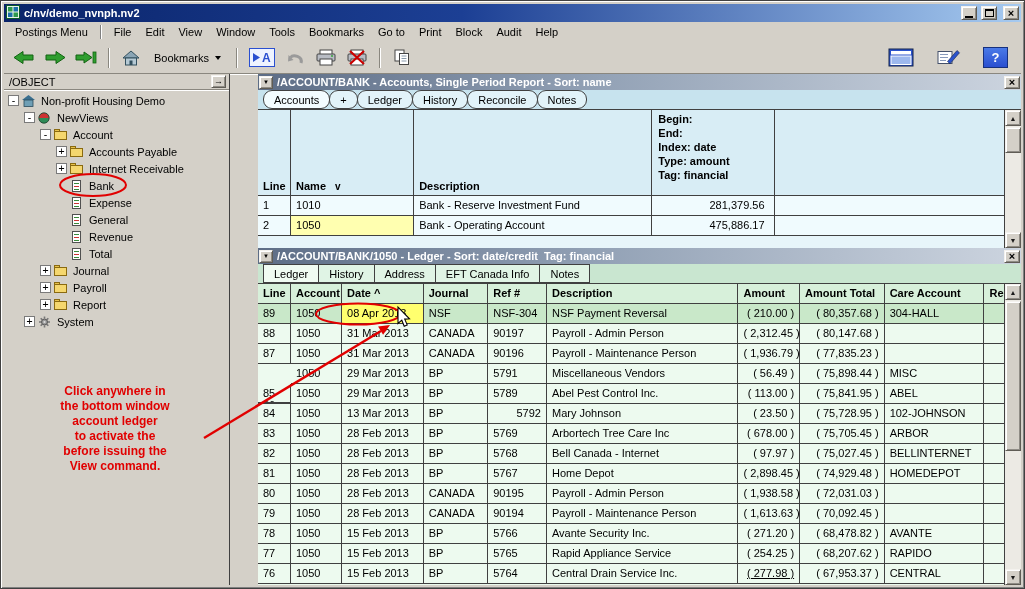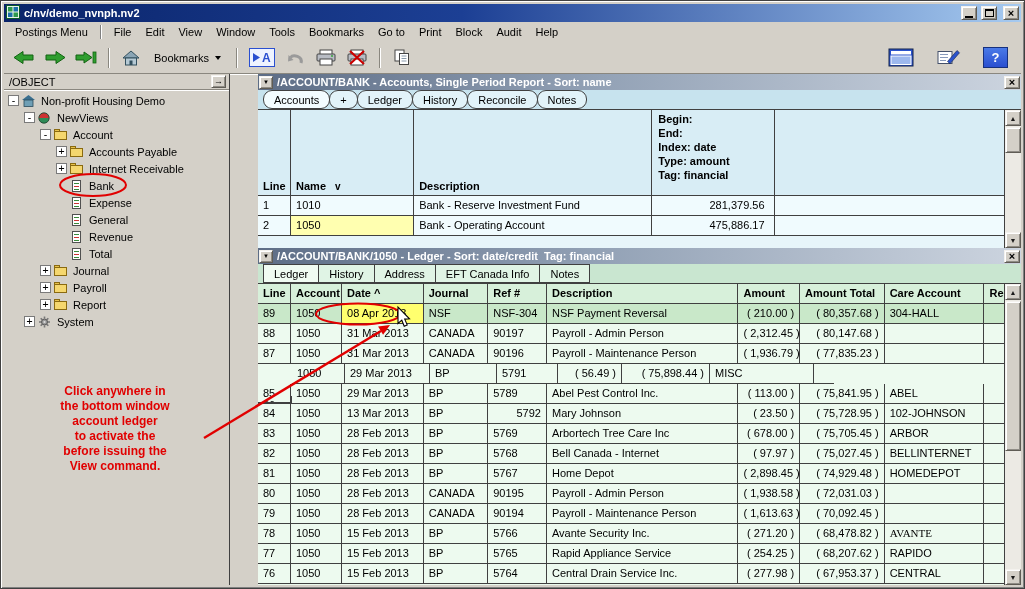--- a/index.html
+++ b/index.html
@@ -529,20 +529,21 @@
                 <div class="bc num" style="width: 88px;">( 77,835.23 )</div>
                 <div class="bc" style="width: 104px;"></div>
                 <div class="bc" style="width: 20px; border-right: none;"></div>
               </div>
               <div class="b-row">
                 <div class="bc" style="width: 34px; margin-top: 32px;">86</div>
                 <div class="bc" style="width: 53px;">1050</div>
                 <div class="bc" style="width: 85px;">29 Mar 2013</div>
                 <div class="bc" style="width: 67px;">BP</div>
                 <div class="bc" style="width: 61px;">5791</div>
+                <div class="bc" style="width: 200px;">Miscellaneous Vendors</div>
                 <div class="bc num" style="width: 64px;">( 56.49 )</div>
                 <div class="bc num" style="width: 88px;">( 75,898.44 )</div>
                 <div class="bc" style="width: 104px;">MISC</div>
                 <div class="bc" style="width: 20px; border-right: none;"></div>
               </div>
               <div class="b-row">
                 <div class="bc" style="width: 34px;">85</div>
                 <div class="bc" style="width: 53px;">1050</div>
                 <div class="bc" style="width: 85px;">29 Mar 2013</div>
                 <div class="bc" style="width: 67px;">BP</div>
@@ -627,21 +628,21 @@
               </div>
               <div class="b-row">
                 <div class="bc" style="width: 34px;">78</div>
                 <div class="bc" style="width: 53px;">1050</div>
                 <div class="bc" style="width: 85px;">15 Feb 2013</div>
                 <div class="bc" style="width: 67px;">BP</div>
                 <div class="bc" style="width: 61px;">5766</div>
                 <div class="bc" style="width: 200px;">Avante Security Inc.</div>
                 <div class="bc num" style="width: 64px;">( 271.20 )</div>
                 <div class="bc num" style="width: 88px;">( 68,478.82 )</div>
-                <div class="bc" style="width: 104px; font-family: Liberation Serif, serif;">AVANTE</div>
+                <div class="bc" style="width: 104px;">AVANTE</div>
                 <div class="bc" style="width: 20px; border-right: none;"></div>
               </div>
               <div class="b-row">
                 <div class="bc" style="width: 34px;">77</div>
                 <div class="bc" style="width: 53px;">1050</div>
                 <div class="bc" style="width: 85px;">15 Feb 2013</div>
                 <div class="bc" style="width: 67px;">BP</div>
                 <div class="bc" style="width: 61px;">5765</div>
                 <div class="bc" style="width: 200px;">Rapid Appliance Service</div>
                 <div class="bc num" style="width: 64px;">( 254.25 )</div>
@@ -649,21 +650,21 @@
                 <div class="bc" style="width: 104px;">RAPIDO</div>
                 <div class="bc" style="width: 20px; border-right: none;"></div>
               </div>
               <div class="b-row">
                 <div class="bc" style="width: 34px;">76</div>
                 <div class="bc" style="width: 53px;">1050</div>
                 <div class="bc" style="width: 85px;">15 Feb 2013</div>
                 <div class="bc" style="width: 67px;">BP</div>
                 <div class="bc" style="width: 61px;">5764</div>
                 <div class="bc" style="width: 200px;">Central Drain Service Inc.</div>
-                <div class="bc num" style="width: 64px;">( 277.98 )</div>
+                <div class="bc num" style="width: 64px; text-decoration: underline;">( 277.98 )</div>
                 <div class="bc num" style="width: 88px;">( 67,953.37 )</div>
                 <div class="bc" style="width: 104px;">CENTRAL</div>
                 <div class="bc" style="width: 20px; border-right: none;"></div>
               </div>
             </div>
           <div class="vscroll">
             <span class="sb-btn bevel up">▲</span>
             <span class="sb-thumb bevel thumb-bottom"></span>
             <span class="sb-btn bevel down">▼</span>
           </div>

